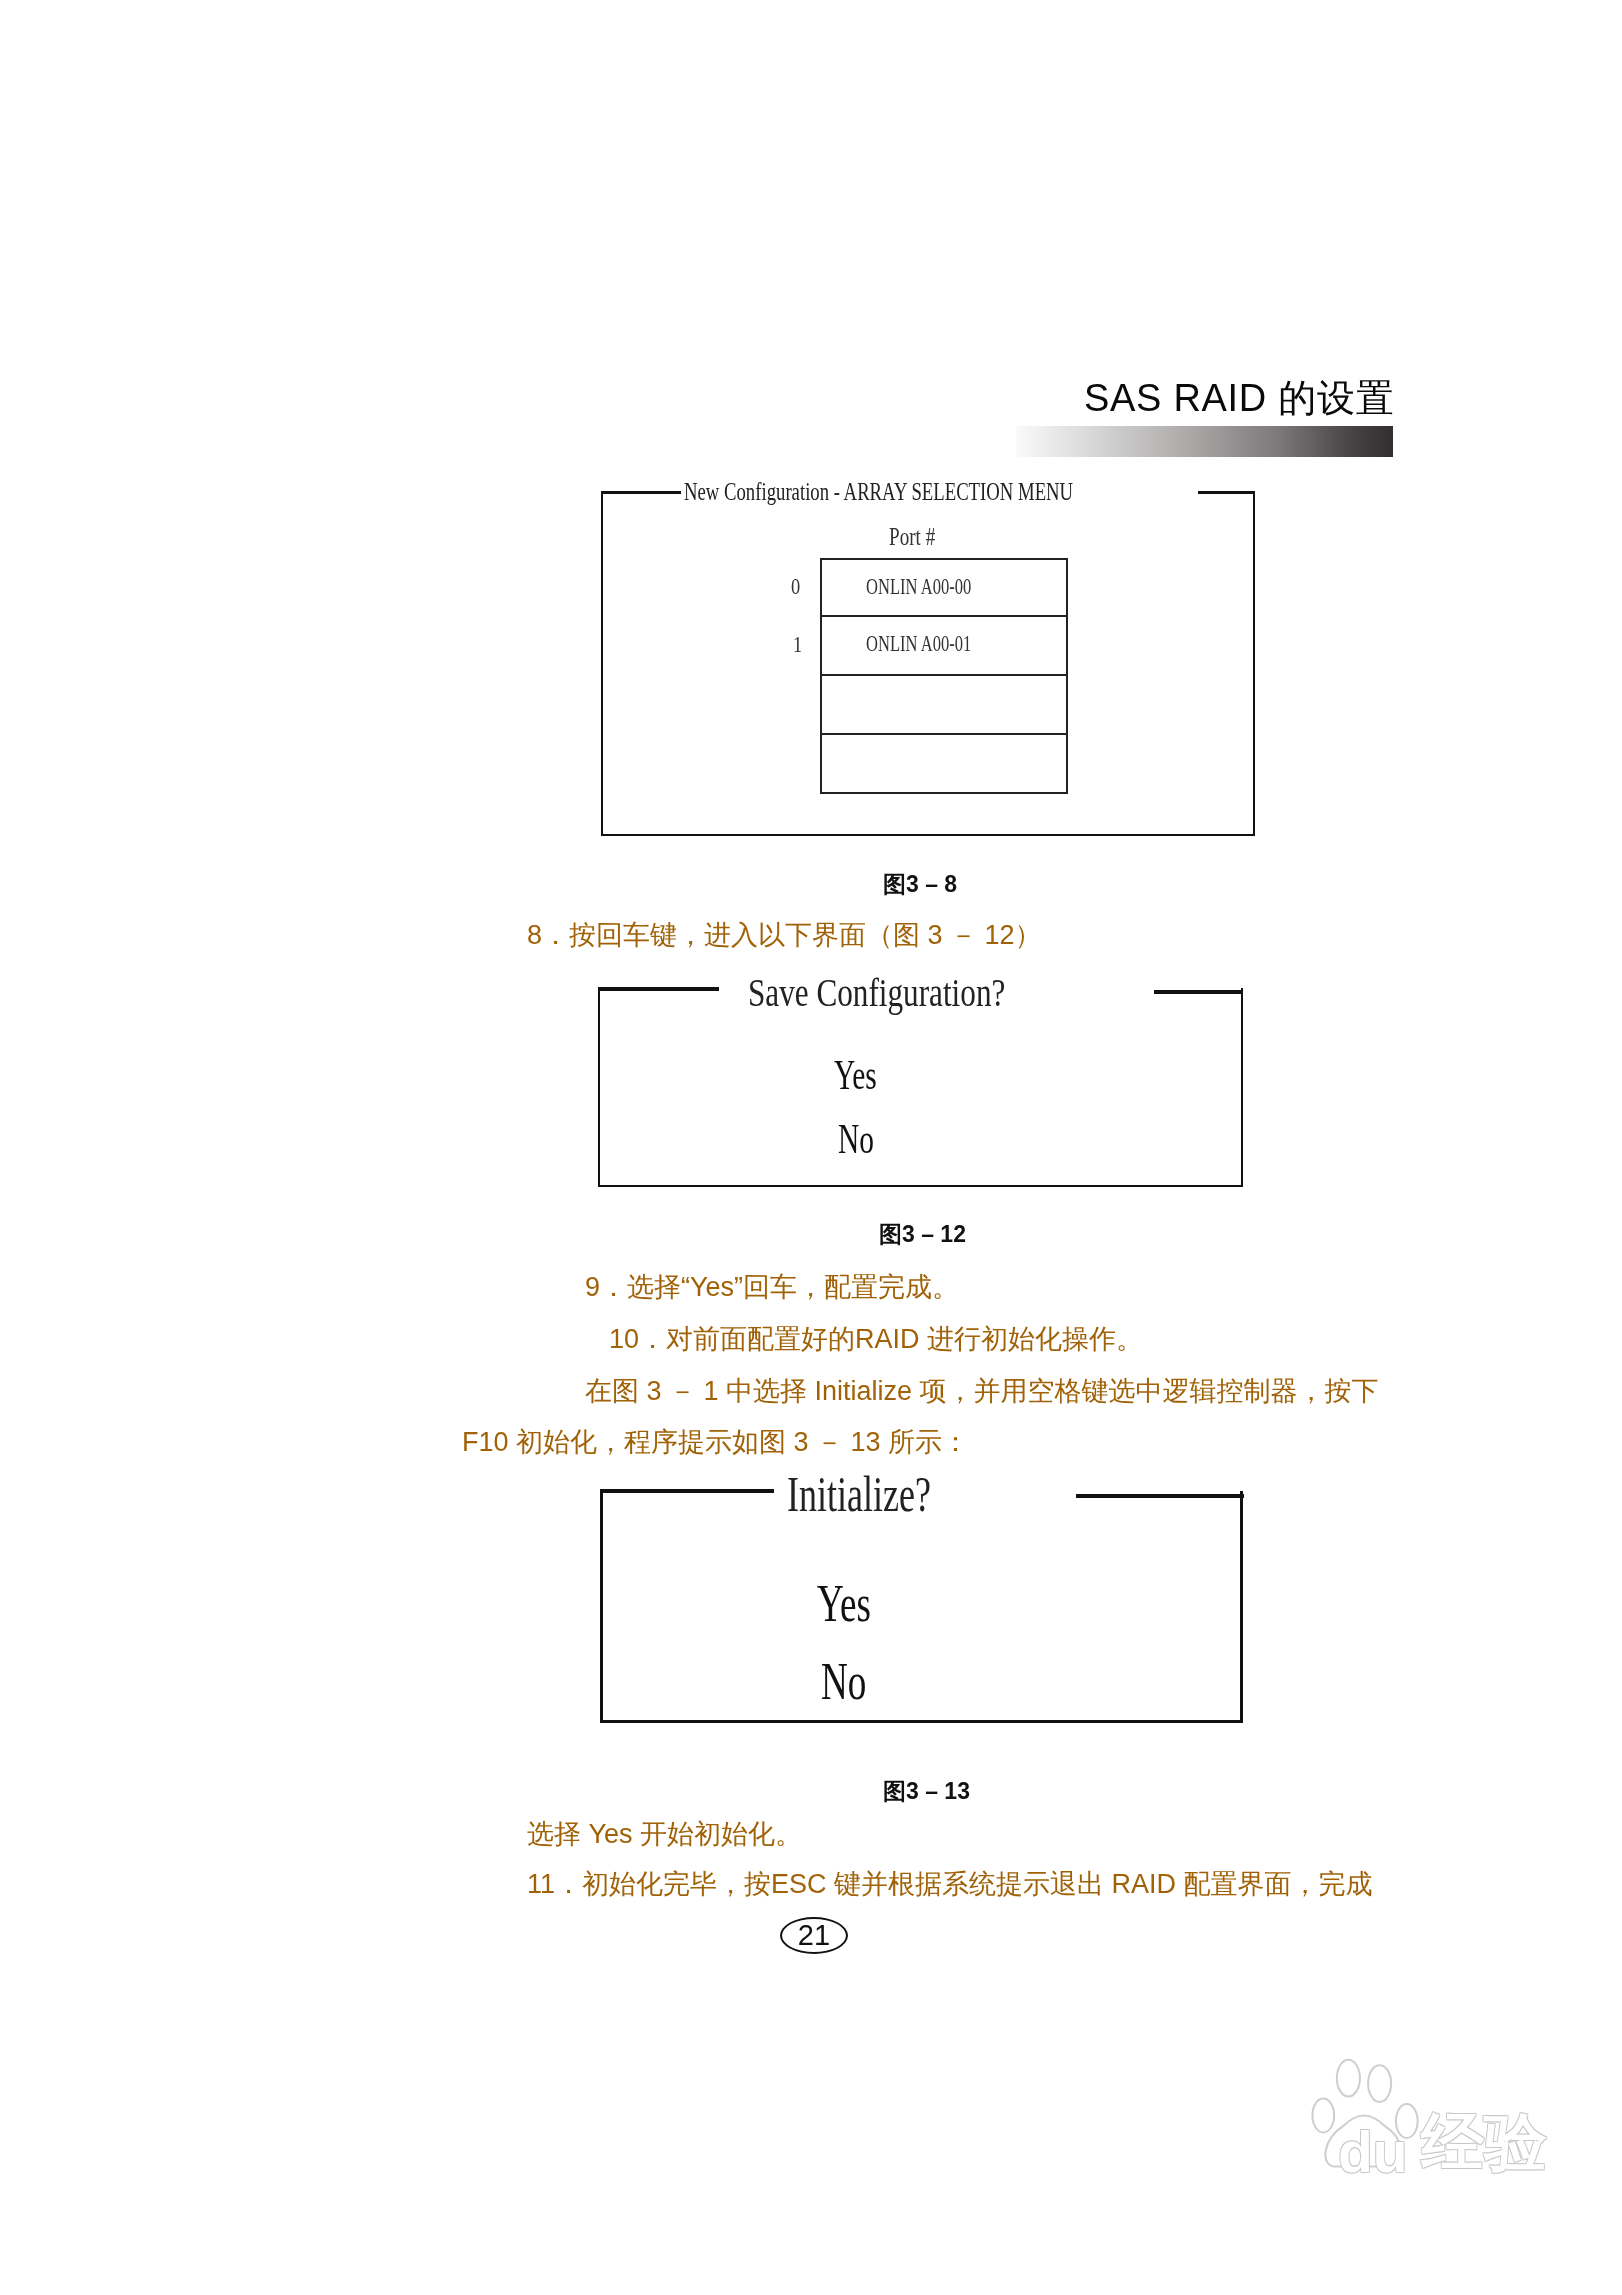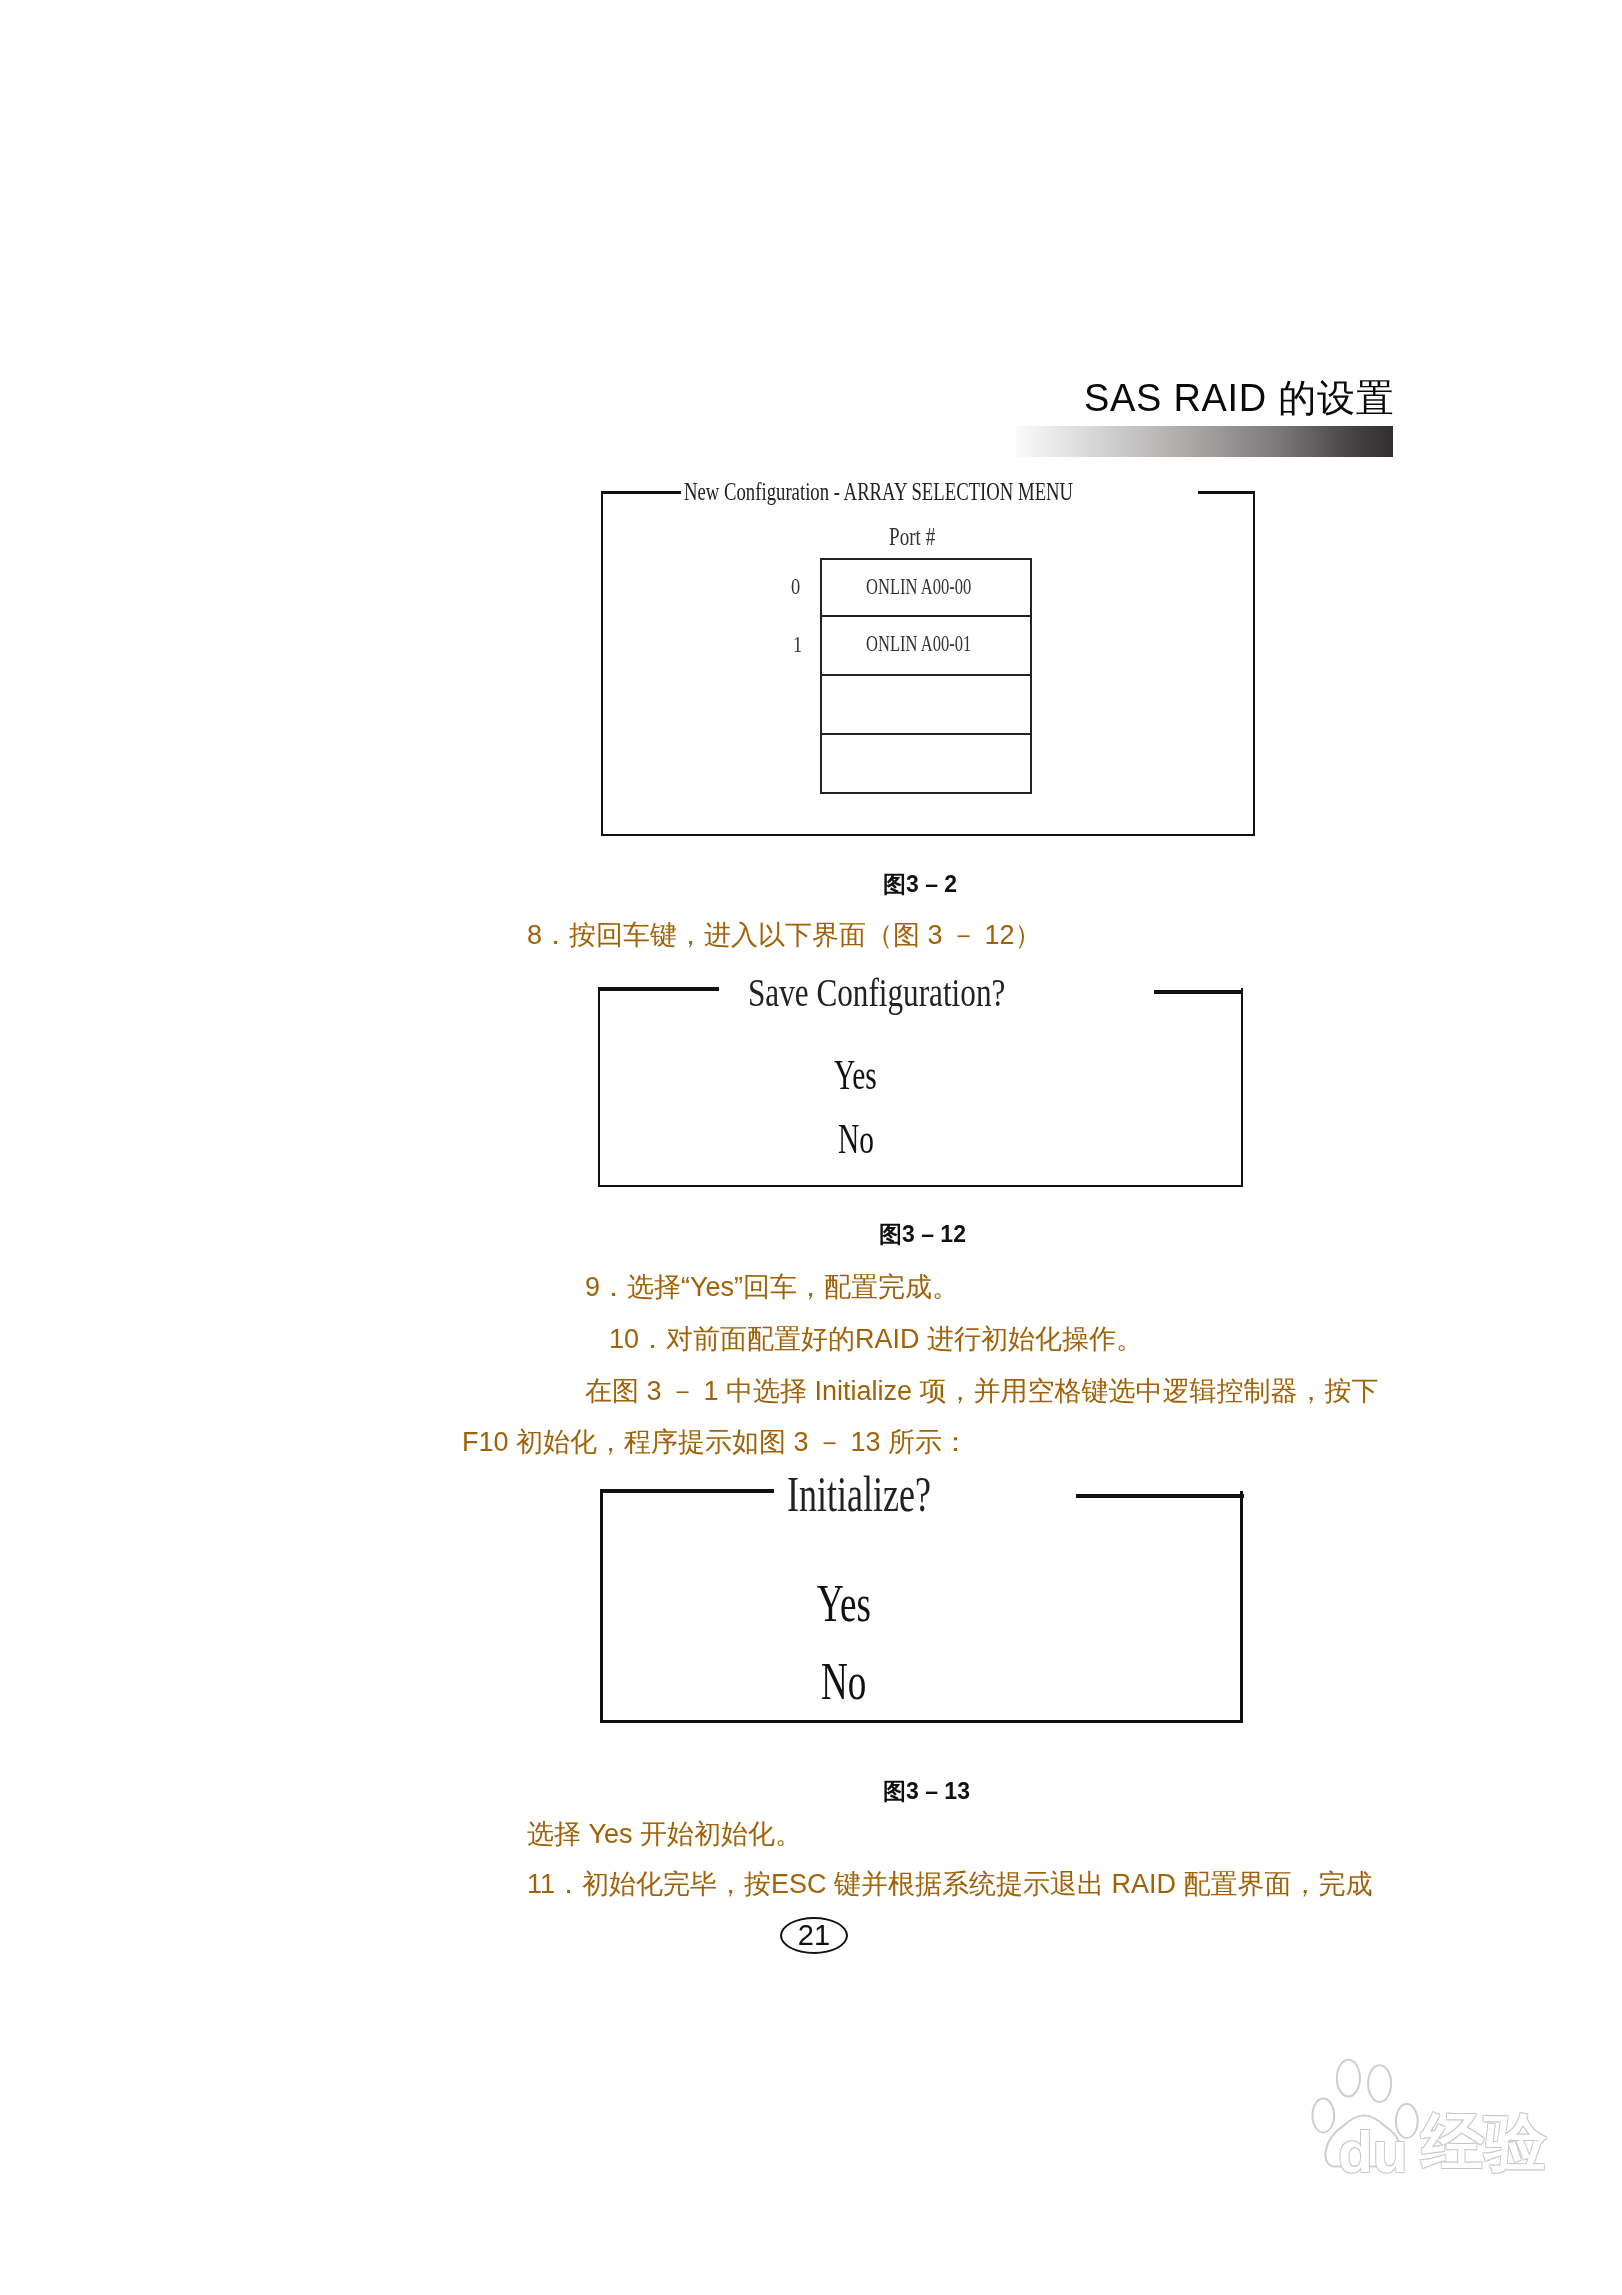--- a/index.html
+++ b/index.html
@@ -15,21 +15,21 @@
 
   
   .body-text { font-size:27px; white-space:nowrap; color:#a16207; font-weight:300; }
   .caption { font-size:23px; font-weight:bold; white-space:nowrap; color:#111; }
 
   
   .frame { position:absolute; border:2.7px solid #111; border-top:none; box-sizing:border-box; }
   .frame-top { position:absolute; height:3.4px; background:#111; }
   .frame-title { position:absolute; white-space:nowrap; color:#222; transform-origin:left center; }
 
-  #array-table { left:820px; top:558px; width:212px; }
+  #array-table { left:820px; top:558px; width:248px; }
   .cell { box-sizing:border-box; border:2.7px solid #222; border-top:none; height:59px; position:relative; }
   .cell:first-child { border-top:2.7px solid #222; }
   .cell-text { position:absolute; left:44px; top:13.6px; font-size:23px; white-space:nowrap; transform:scaleX(0.72); transform-origin:left center; color:#333; }
   .port-label { font-size:23px; color:#333; transform:scaleX(0.8); transform-origin:left center; }
 
   .option { font-size:44px; transform:scaleX(0.7); transform-origin:left center; white-space:nowrap; color:#111; }
 
   #page-number { left:780px; top:1917px; width:68px; height:37px; border:2px solid #111; border-radius:50%; box-sizing:border-box;
      display:flex; align-items:center; justify-content:center; font-size:29px; }
 
@@ -60,21 +60,21 @@
         <span class="cell-text serif">ONLIN A00-01</span>
       </div>
     <div class="cell">
         <span class="cell-text serif"></span>
       </div>
     <div class="cell">
         <span class="cell-text serif"></span>
       </div>
   </div>
 </div>
-<div class="abs caption sans" style="left:883px;top:869px;">图3 – 2</div>
+<div class="abs caption sans" style="left:883px;top:869px;">图3 – 8</div>
 
 <div class="abs body-text sans" style="left:527px;top:917px;">8．按回车键，进入以下界面（图 3 － 12）</div>
 
 <div>
   <div class="frame" style="left:598px;top:988px;width:645px;height:199px;"></div>
   <div class="frame-top" style="left:598px;top:987px;width:121px;height:4.1px;"></div>
   <div class="frame-top" style="left:1154px;top:990px;width:89px;height:4.1px;"></div>
   <div class="frame-title serif" style="left:748px;top:969px;font-size:40px;transform:scaleX(0.78);">Save Configuration?</div>
   <div class="abs option serif" style="left:834px;top:1051px;font-size:42px;">Yes</div>
   <div class="abs option serif" style="left:838px;top:1115px;font-size:42px;">No</div>

